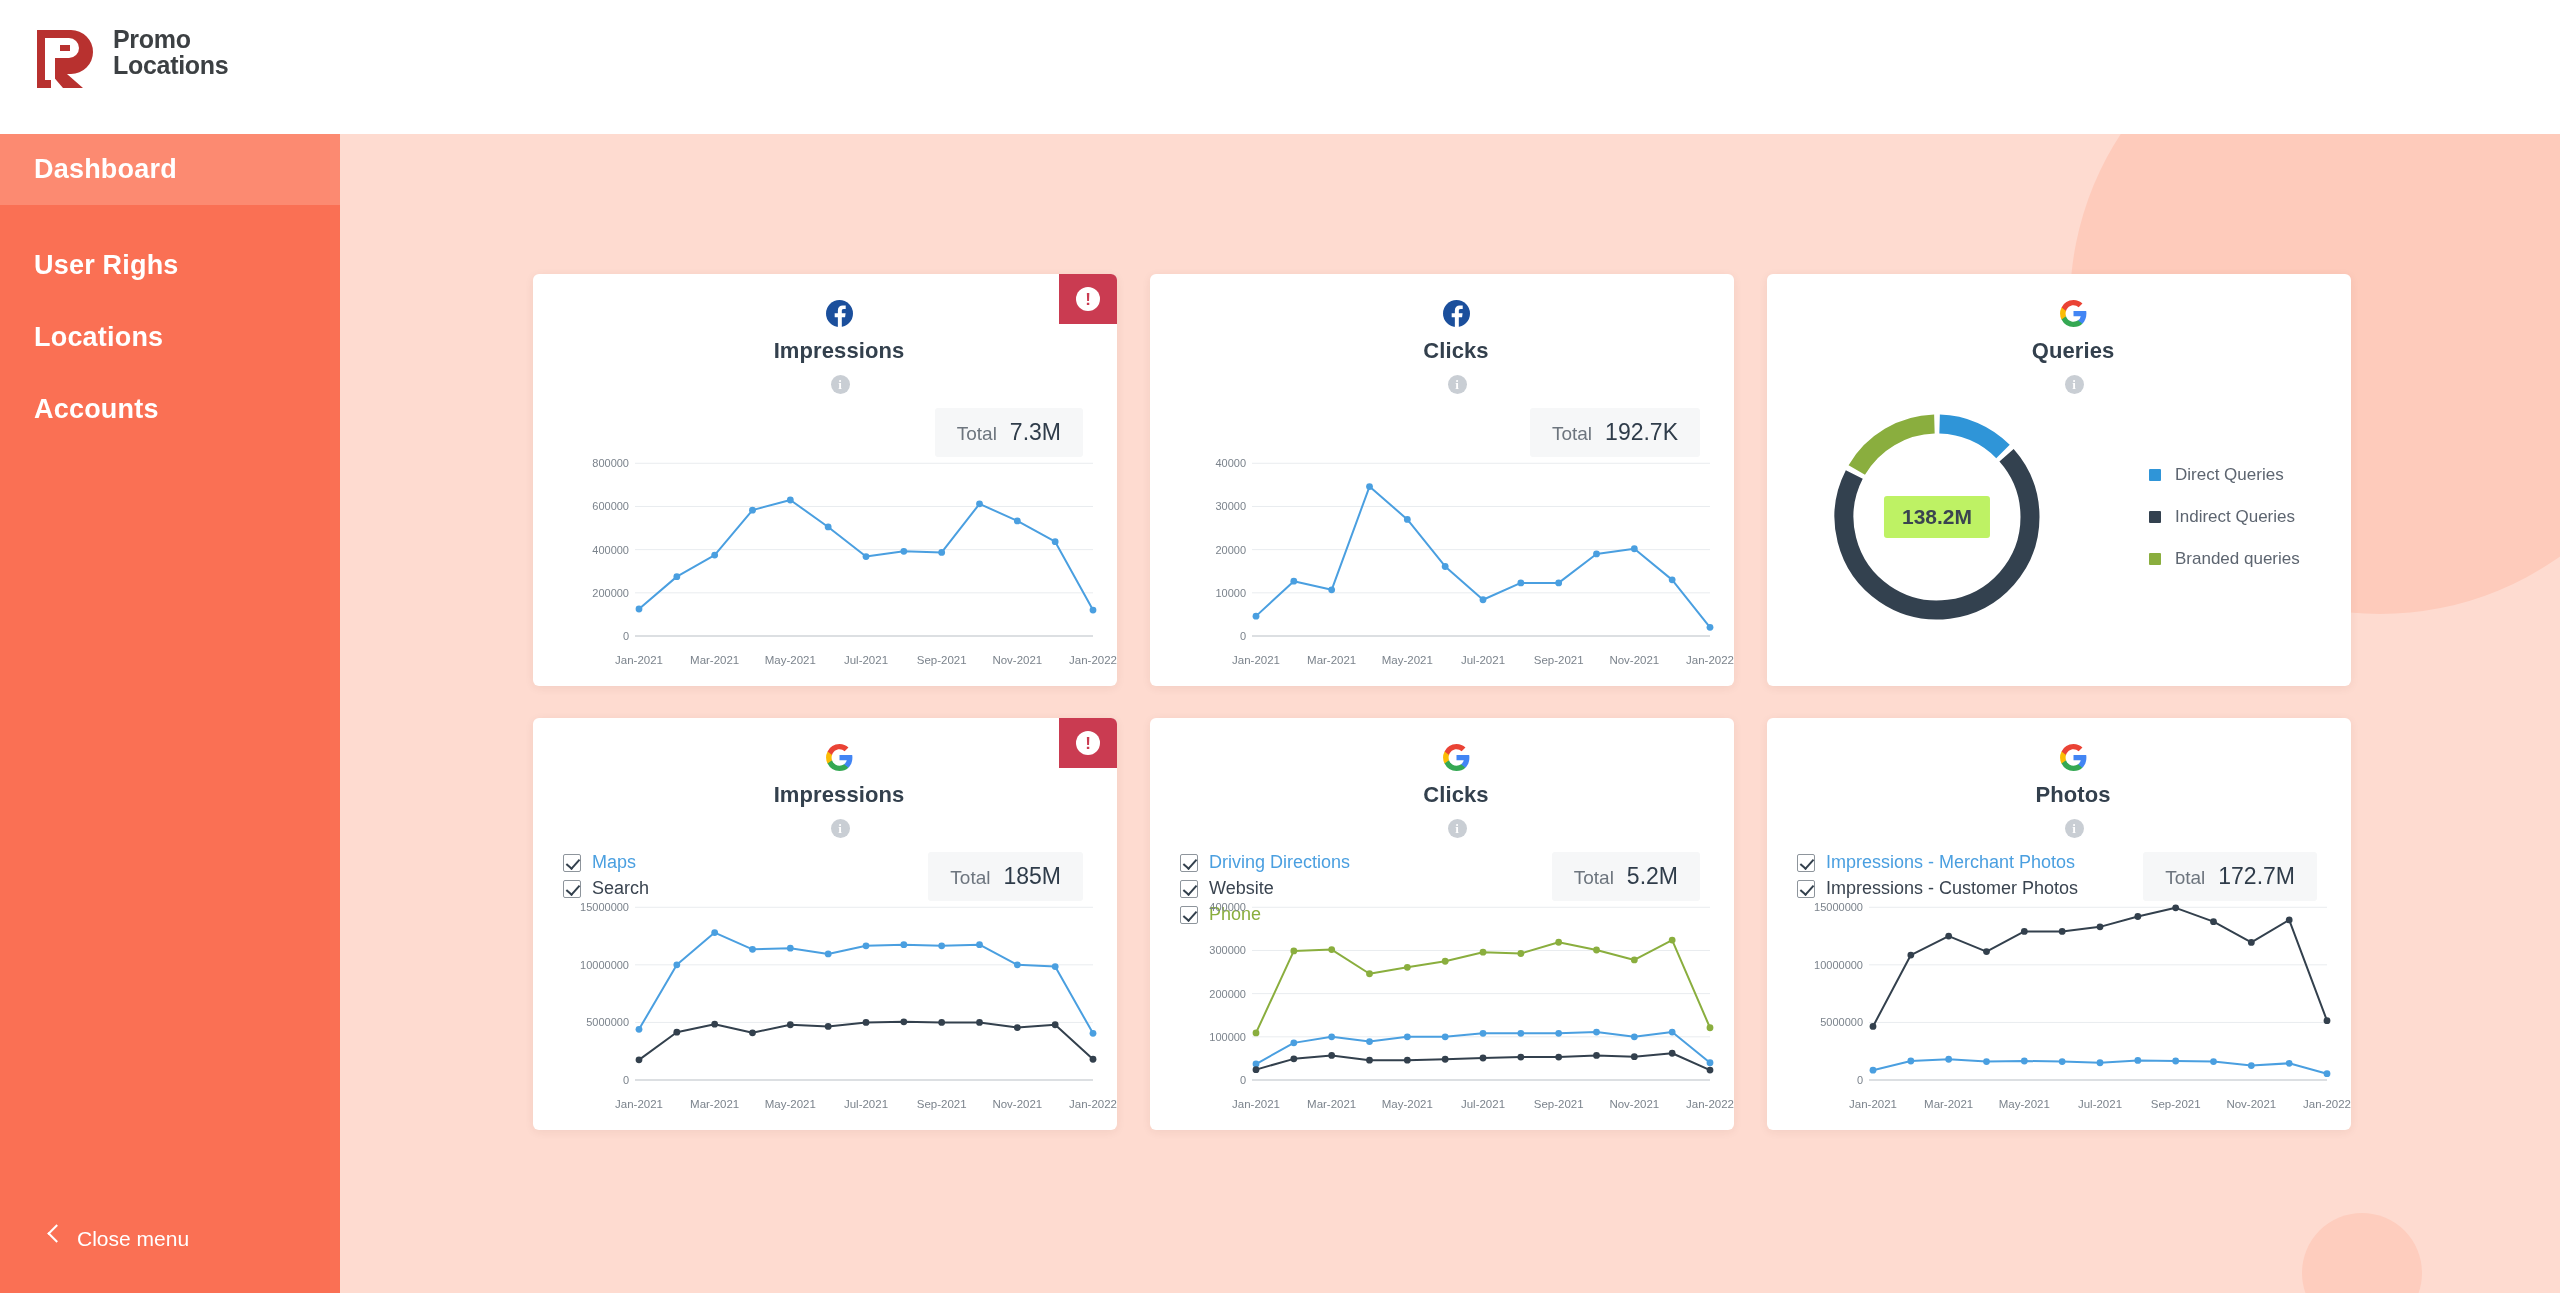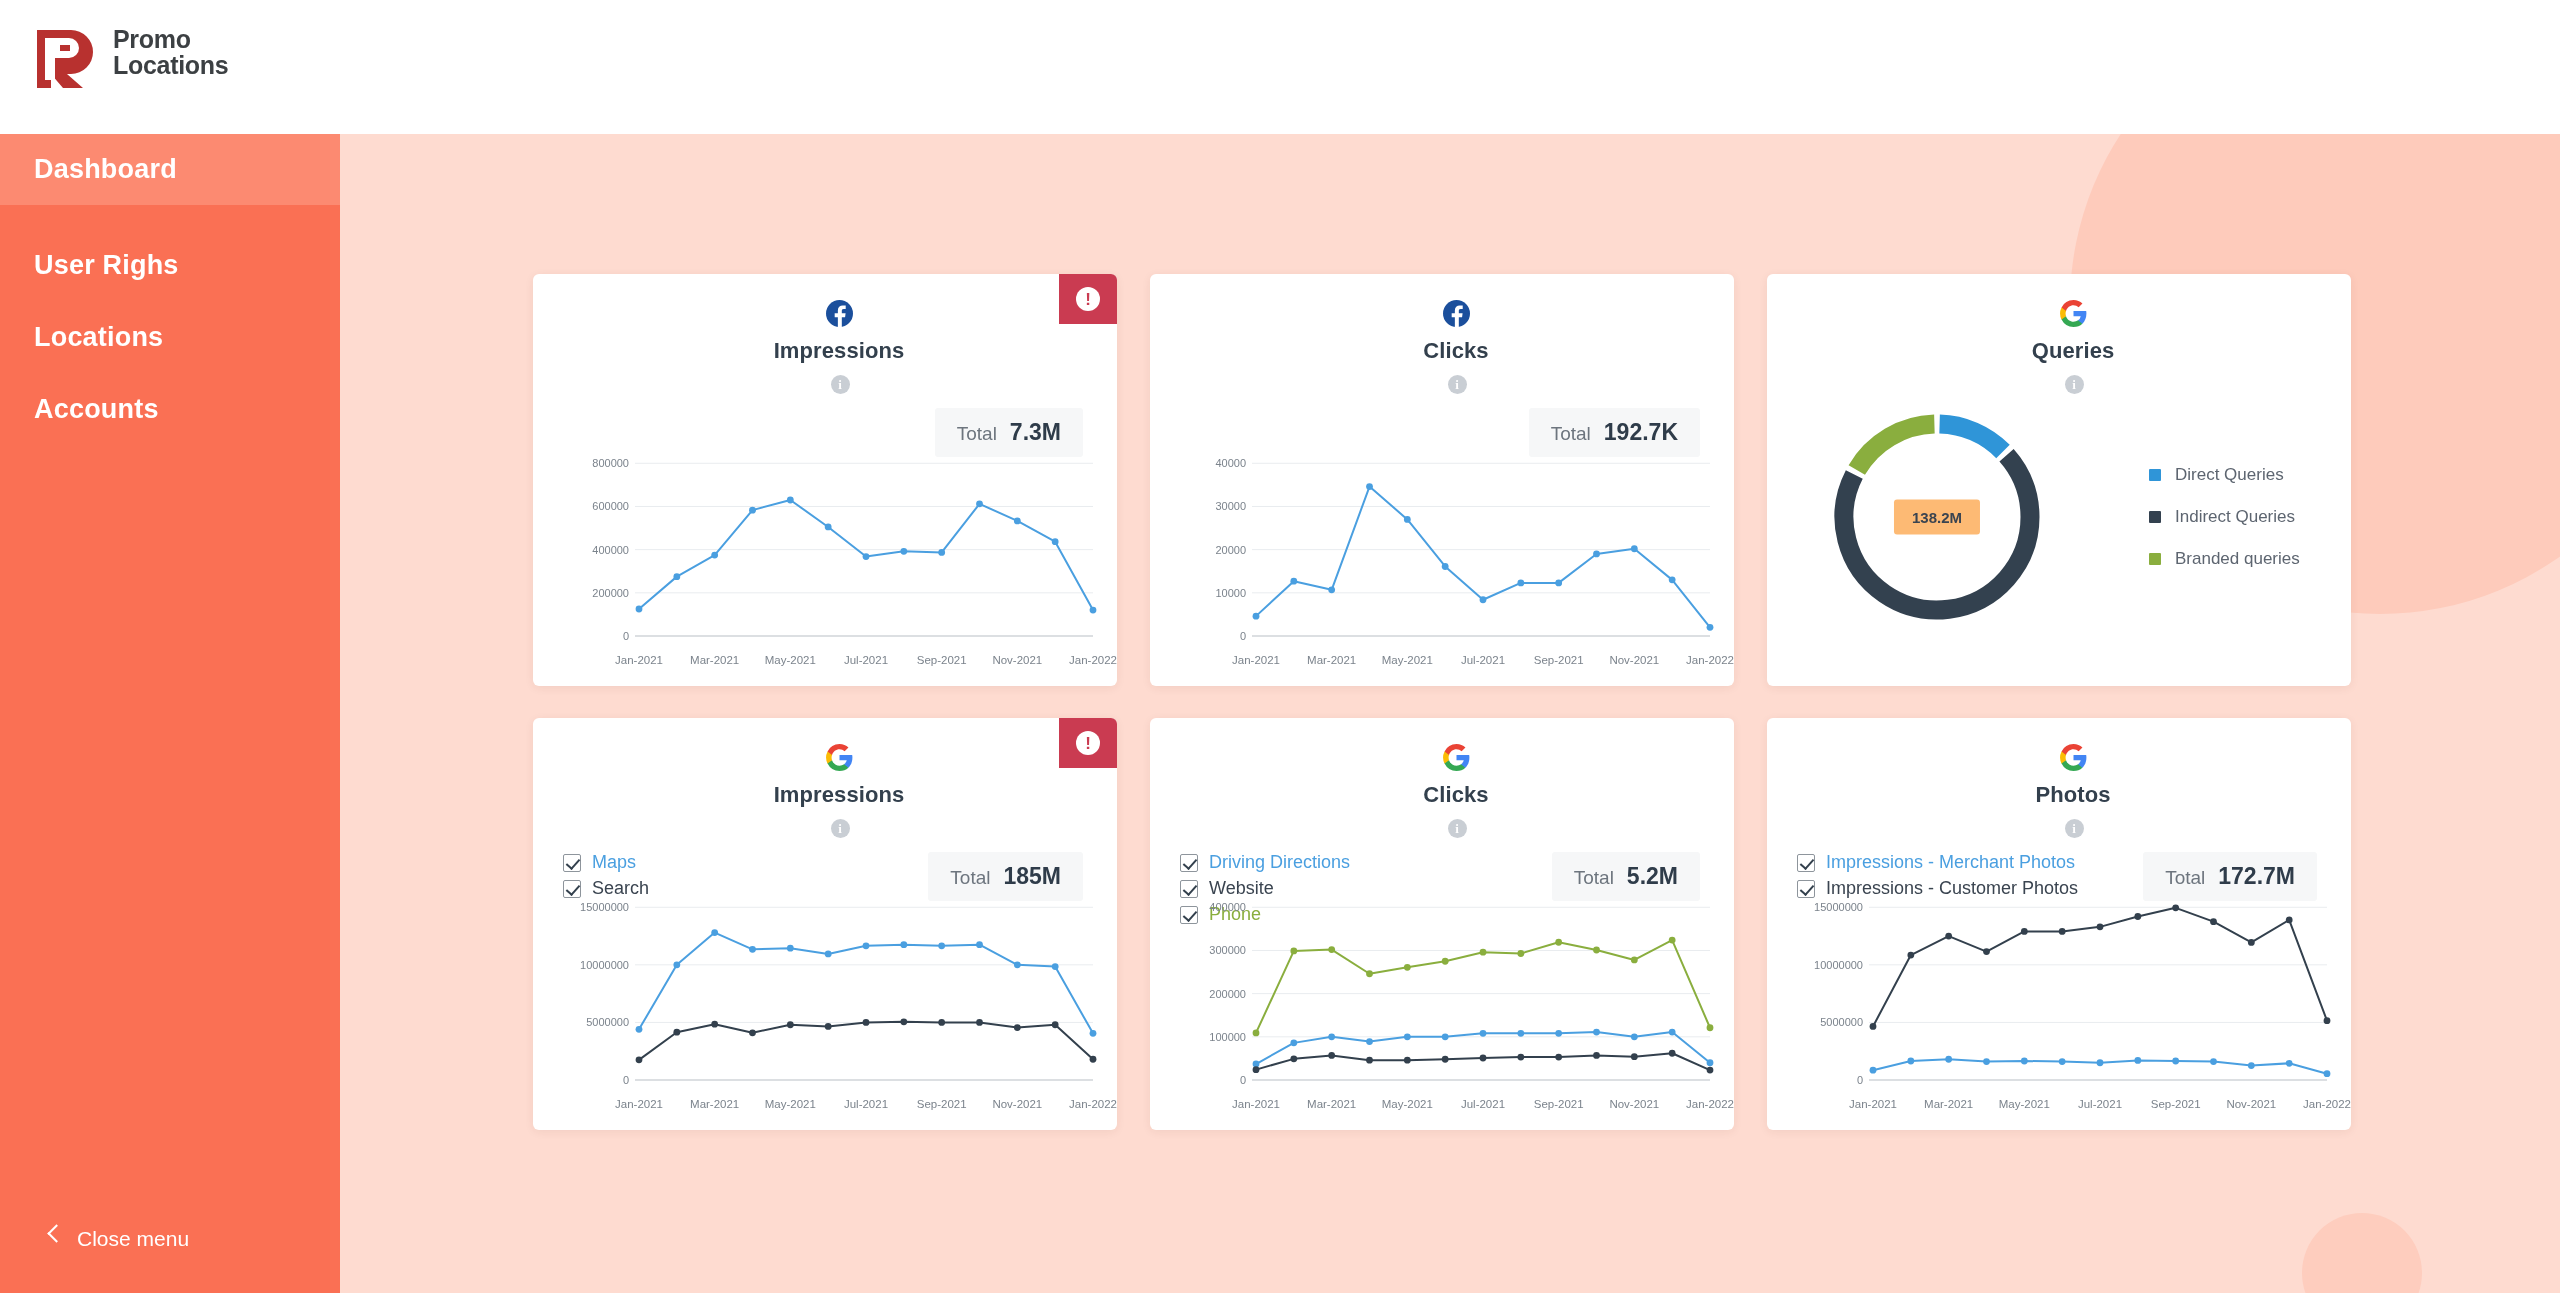--- a/index.html
+++ b/index.html
@@ -123,33 +123,33 @@
   }
   .chk-label { font-size: 18px; color: #3a4450; white-space: nowrap; }
   .chk-label.blue { color: #4a9fe0; }
   .chk-label.green { color: #8aae3e; }
 
   .total-pill {
     background: #f6f7f8; padding: 11px 22px; border-radius: 3px;
     display: flex; align-items: baseline; gap: 13px; white-space: nowrap;
   }
   .total-pill .t-lbl { font-size: 19px; color: #6d757e; }
-  .total-pill .t-val { font-size: 23px; font-weight: bold; color: #2f3c4a; }
+  .total-pill .t-val { font-size: 23px; font-weight: normal; color: #2f3c4a; }
 
   .chart-area { position: absolute; left: 0; right: 0; bottom: 0; height: 262px; }
   .chart-area svg { display: block; width: 100%; height: 100%; }
 
   
   .donut-wrap { position: absolute; left: 0; top: 78px; width: 100%; height: 330px;
                 display: flex; align-items: center; }
   .donut-box { position: relative; margin-left: 62px; width: 216px; height: 216px; }
   .donut-center {
     position: absolute; left: 50%; top: 50%; transform: translate(-50%,-50%);
-    background: #fdba74; padding: 9px 18px; border-radius: 3px;
-    font-size: 15px; font-weight: bold; color: #3a4450;
+    background: #bef264; padding: 9px 18px; border-radius: 3px;
+    font-size: 21px; font-weight: bold; color: #3a4450;
   }
   .donut-legend { margin-left: 104px; display: flex; flex-direction: column; gap: 22px; }
   .dl-row { display: flex; align-items: center; gap: 14px; cursor: pointer; }
   .dl-sw { width: 12px; height: 12px; flex: 0 0 12px; border-radius: 1px; }
   .dl-lbl { font-size: 17px; color: #5d6570; white-space: nowrap; }
 
   text.axis { font-family: "Liberation Sans", sans-serif; fill: #7b838c; }
 </style>
 </head>
 <body>

